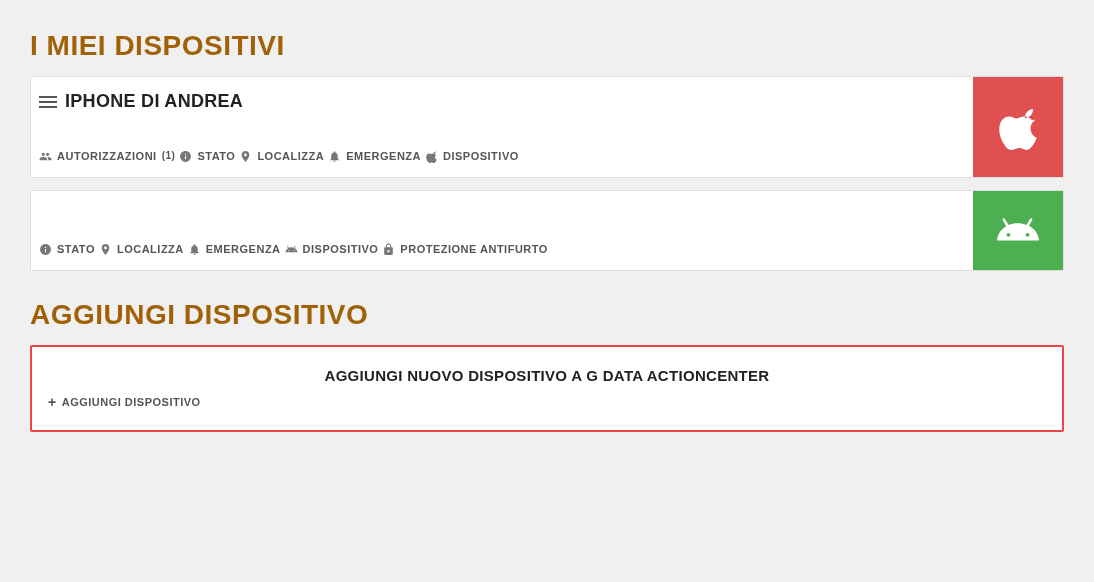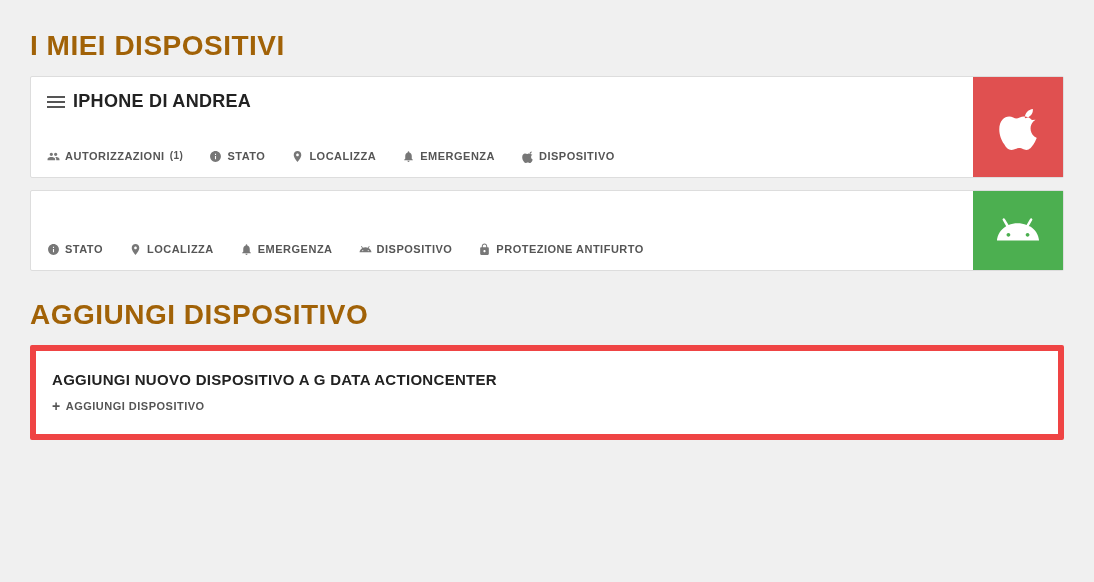--- a/index.html
+++ b/index.html
@@ -24,21 +24,21 @@
       background: #fff;
       border: 1px solid #ddd;
       display: flex;
       align-items: stretch;
       margin-bottom: 12px;
       border-radius: 2px;
     }
 
     .device-card-body {
       flex: 1;
-      padding: 14px 16px;
+      padding: 14px 8px;
     }
 
     .device-name-row {
       display: flex;
       align-items: center;
       gap: 8px;
       margin-bottom: 10px;
     }
 
     .hamburger-icon {
@@ -57,21 +57,21 @@
 
     .device-name {
       font-size: 18px;
       font-weight: bold;
       color: #222;
       letter-spacing: 0.3px;
     }
 
     .device-actions {
       display: flex;
-      gap: 26px;
+      gap: 4px;
       align-items: center;
       margin-top: 36px;
     }
 
     .device-action {
       display: flex;
       align-items: center;
       gap: 5px;
       font-size: 11px;
       font-weight: bold;
@@ -96,23 +96,24 @@
       cursor: pointer;
       flex-shrink: 0;
     }
 
     .ios-box { background: #e05050; }
     .android-box { background: #4caf50; }
 
     
     .add-device-card {
       background: #fff;
-      border: 6px solid #ef4444;
+      border: 2px solid #ef4444;
       padding: 20px 16px;
       border-radius: 2px;
+      text-align: center;
     }
 
     .add-device-title {
       font-size: 15px;
       font-weight: bold;
       color: #222;
       margin-bottom: 10px;
       letter-spacing: 0.3px;
     }
 

